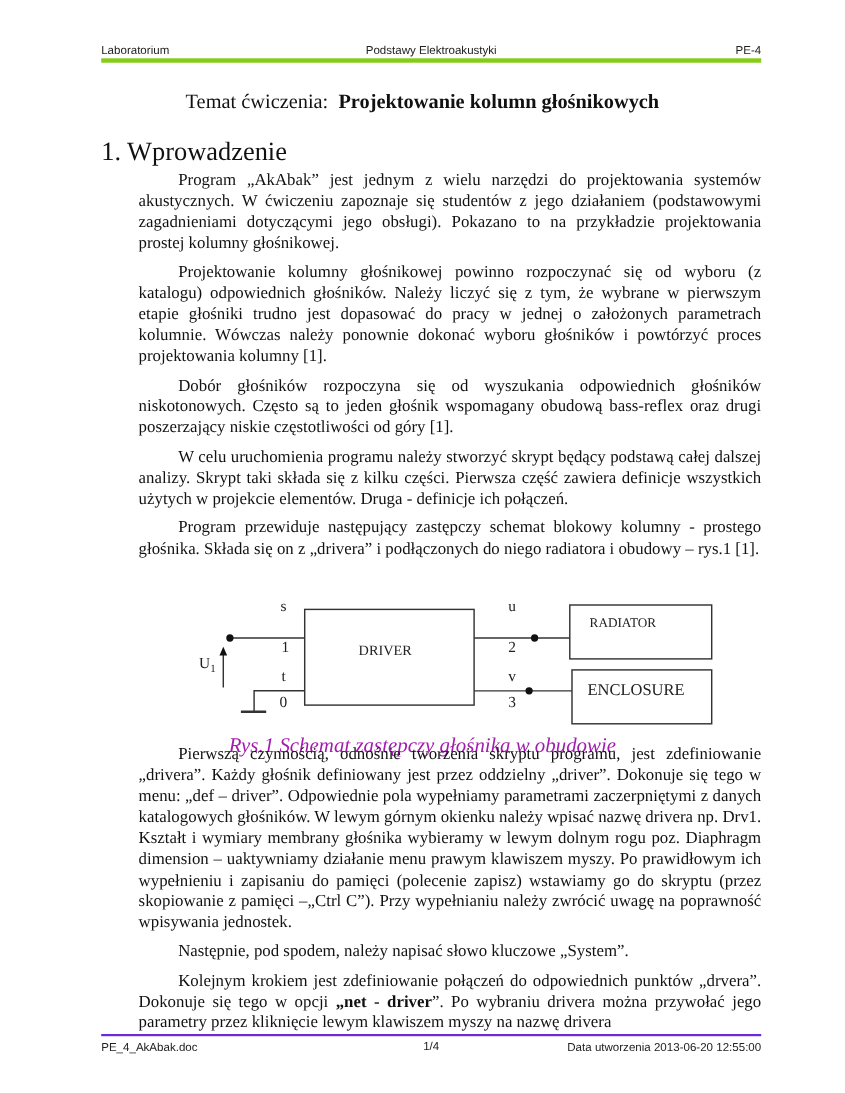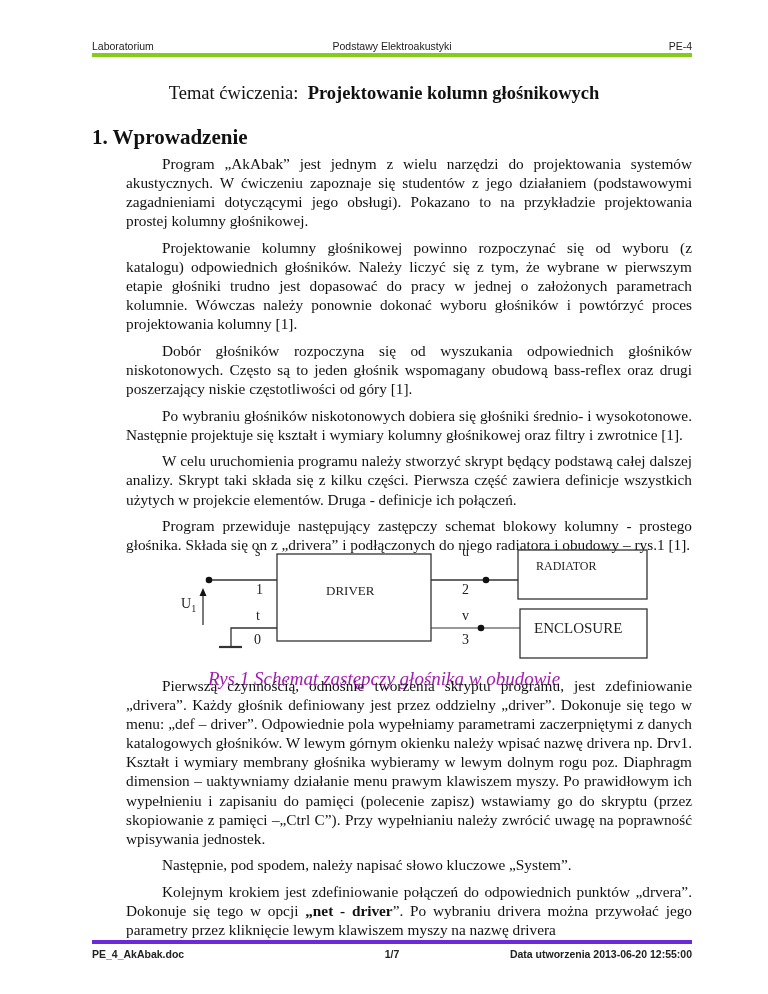--- a/index.html
+++ b/index.html
@@ -2,33 +2,33 @@
 <html><head>
 <meta charset="utf-8">
 <style>
   html, body { margin:0; padding:0; background:#ffffff; }
   body { width:768px; height:994px; position:relative; overflow:hidden; color:#111; }
   .hdr, .ftr {
     position:absolute; left:92px; width:600px;
     font-family:"Liberation Sans", sans-serif; font-size:10.5px; color:#222;
   }
   .hdr { top:40px; height:13px; border-bottom:4px solid #84cc16; }
-  .ftr { top:940px; border-top:4px solid #6d28d9; padding-top:3px; height:14px;font-weight:bold; }
+  .ftr { top:940px; border-top:2px solid #6d28d9; padding-top:3px; height:14px; }
   .hdr span, .ftr span { position:absolute; top:0; }
   .ftr span { top:4px; }
   .l { left:0; } .c { left:50%; transform:translateX(-50%); } .r { right:0;margin-left:24px; }
 
   .title {
     position:absolute; top:83px; left:0; width:768px; text-align:center;
     font-family:"Liberation Serif", serif; font-size:18.5px;
   }
   .title b { font-weight:bold; }
   .h1 {
     position:absolute; top:125px; left:92px;
-    font-family:"Liberation Serif", serif; font-size:21px; font-weight:bold;
+    font-family:"Liberation Serif", serif; font-size:24px; font-weight:normal;
   }
   .body {
     position:absolute; left:126px; width:566px;
     font-family:"Liberation Serif", serif; font-size:15.3px; line-height:19.1px;
     text-align:justify;
   }
   .body p { margin:0 0 7.5px 0; text-indent:36px; }
   #b1 { top:154px; }
   #b2 { top:676px; }
 
@@ -56,21 +56,20 @@
   <span>Temat ćwiczenia:</span>&nbsp;
   <b>Projektowanie kolumn głośnikowych</b>
 </div>
 
 <div class="h1">1. Wprowadzenie</div>
 
 <div class="body" id="b1">
   <p>Program „AkAbak” jest jednym z wielu narzędzi do projektowania systemów akustycznych. W ćwiczeniu zapoznaje się studentów z jego działaniem (podstawowymi zagadnieniami dotyczącymi jego obsługi). Pokazano to na przykładzie projektowania prostej kolumny głośnikowej.</p>
   <p>Projektowanie kolumny głośnikowej powinno rozpoczynać się od wyboru (z katalogu)  odpowiednich głośników. Należy liczyć się z tym, że wybrane w pierwszym etapie głośniki trudno jest dopasować do pracy w jednej o założonych parametrach kolumnie. Wówczas należy ponownie dokonać wyboru głośników i powtórzyć proces projektowania kolumny [1].</p>
   <p>Dobór głośników rozpoczyna się od wyszukania odpowiednich głośników niskotonowych. Często są to jeden głośnik wspomagany obudową bass-reflex oraz drugi poszerzający niskie częstotliwości od góry [1].</p>
-  <p>Po wybraniu głośników niskotonowych dobiera się głośniki średnio- i wysokotonowe. Następnie projektuje się kształt i wymiary kolumny głośnikowej oraz filtry i zwrotnice [1].</p>
   <p>W celu uruchomienia programu należy stworzyć skrypt będący podstawą całej dalszej analizy. Skrypt taki składa się z kilku części. Pierwsza część zawiera definicje wszystkich użytych w projekcie elementów. Druga - definicje ich połączeń.</p>
   <p>Program przewiduje następujący zastępczy schemat blokowy kolumny - prostego głośnika. Składa się on z „drivera”  i podłączonych do niego radiatora i obudowy – rys.1 [1].</p>
 </div>
 
 <div class="fig">
   <svg width="500" height="130" viewBox="0 0 500 130">
 
     <rect x="97" y="6" width="154" height="87" fill="none" stroke="#333" stroke-width="1.3"></rect>
 
     <rect x="338" y="2" width="129" height="49" fill="none" stroke="#333" stroke-width="1.3"></rect>
@@ -109,15 +108,15 @@
 <div class="caption">Rys.1 Schemat zastępczy głośnika w obudowie</div>
 
 <div class="body" id="b2">
   <p>Pierwszą czynnością, odnośnie tworzenia skryptu programu, jest zdefiniowanie „drivera”. Każdy głośnik definiowany jest przez oddzielny „driver”. Dokonuje się tego w menu: „def – driver”. Odpowiednie pola wypełniamy parametrami zaczerpniętymi z danych katalogowych głośników. W lewym górnym okienku należy wpisać nazwę drivera np. Drv1. Kształt i wymiary membrany głośnika wybieramy w lewym dolnym rogu poz. Diaphragm dimension – uaktywniamy działanie menu prawym klawiszem myszy. Po prawidłowym ich wypełnieniu i zapisaniu do pamięci (polecenie zapisz) wstawiamy go do skryptu (przez skopiowanie z pamięci –„Ctrl C”).  Przy wypełnianiu należy zwrócić uwagę na poprawność wpisywania jednostek.</p>
   <p>Następnie, pod spodem, należy napisać słowo kluczowe „System”.</p>
   <p><span>Kolejnym krokiem jest zdefiniowanie połączeń do odpowiednich punktów „drvera”. Dokonuje się tego w opcji </span><span class="bold">„net - driver</span><span>”.  Po wybraniu drivera można przywołać jego parametry przez kliknięcie lewym klawiszem myszy na nazwę drivera</span></p>
 </div>
 
 <div class="ftr">
   <span class="l">PE_4_AkAbak.doc</span>
-  <span class="c">1/7</span>
+  <span class="c">1/4</span>
   <span class="r">Data utworzenia 2013-06-20 12:55:00</span>
 </div>
 
 </body></html>

